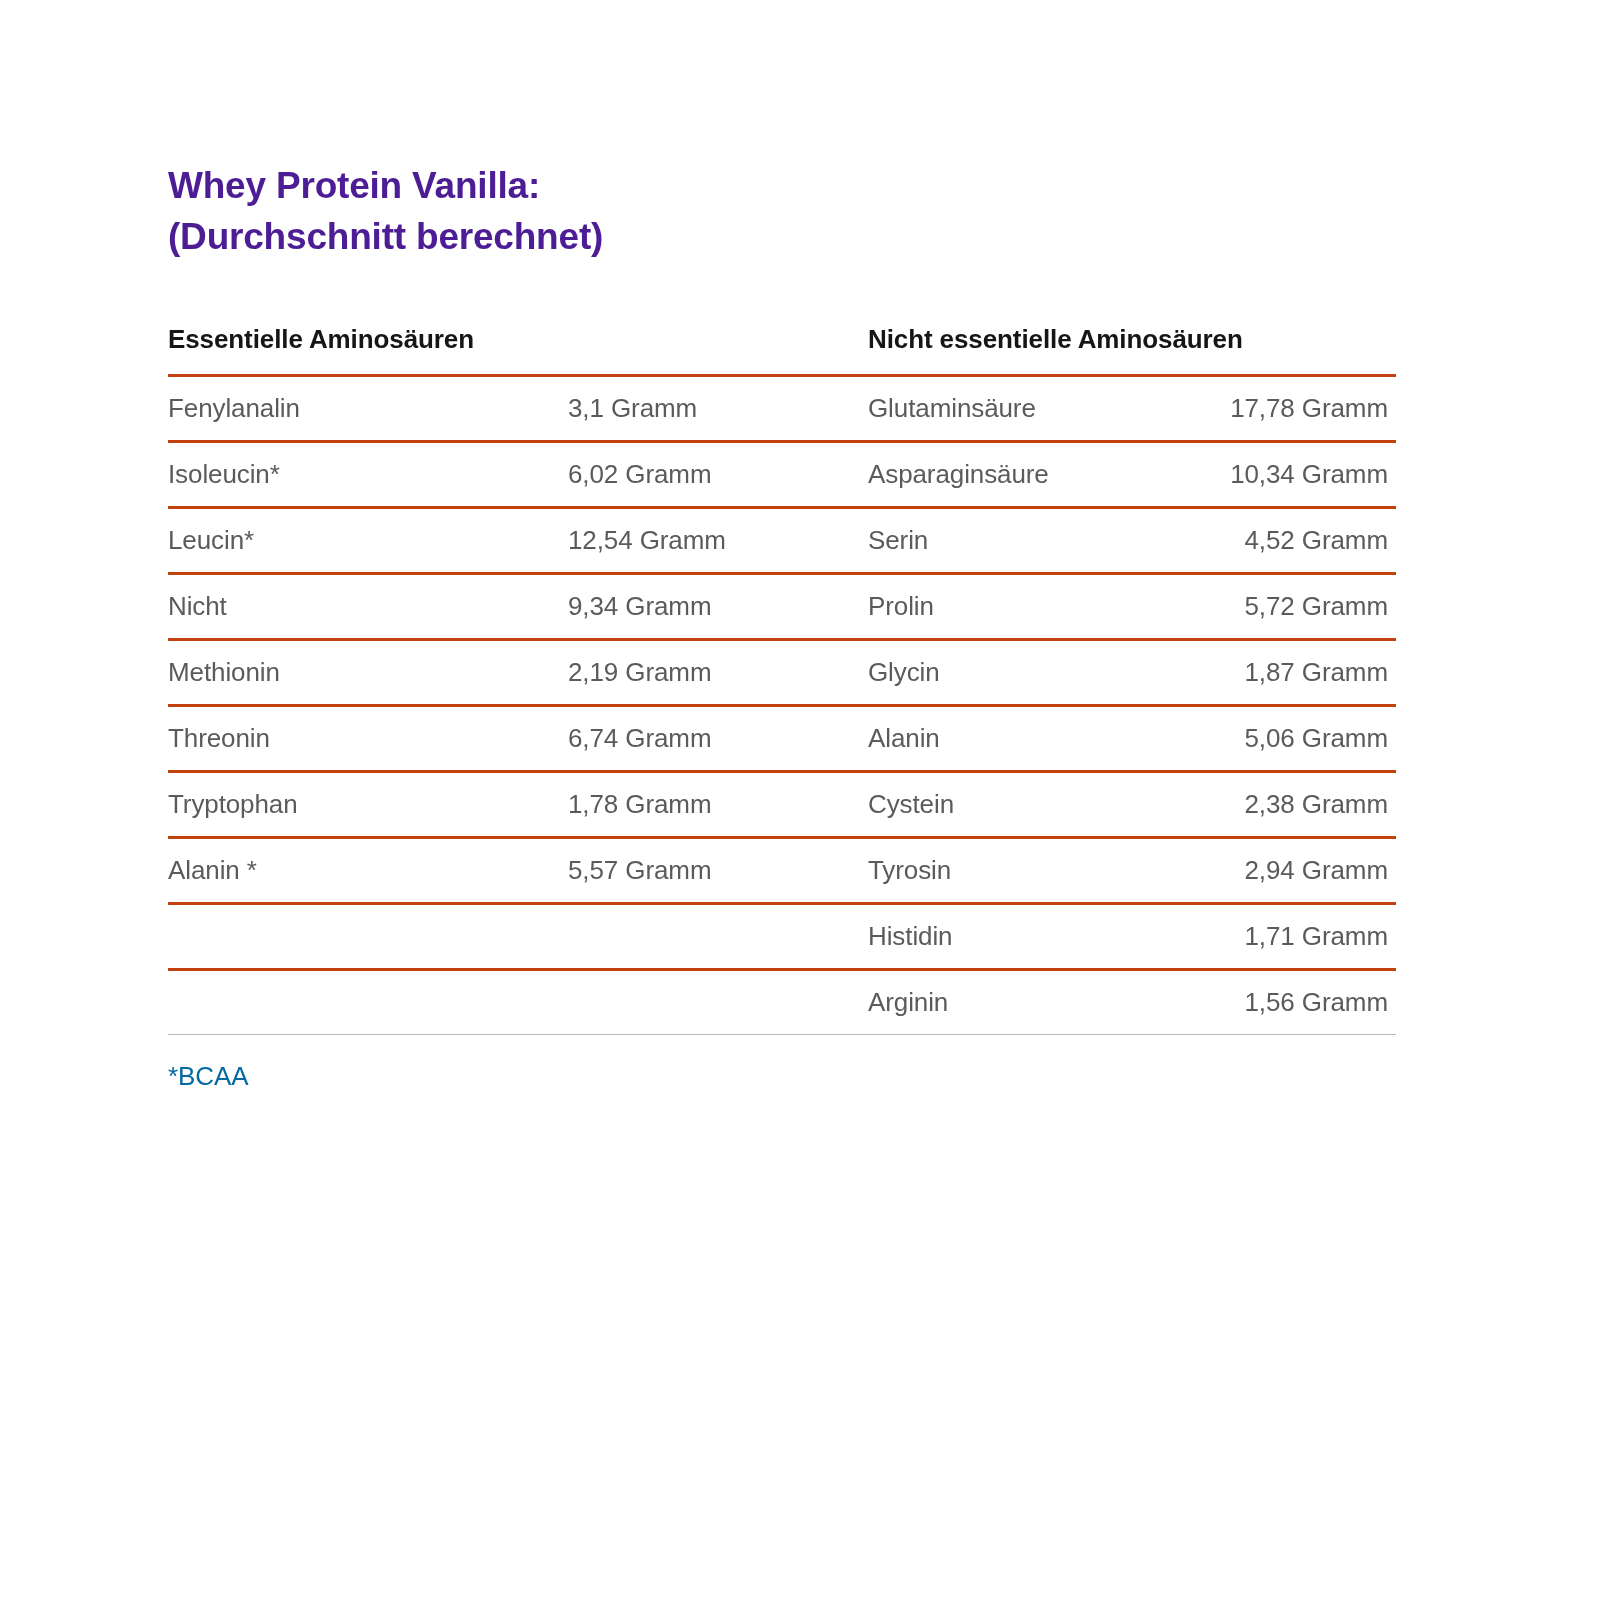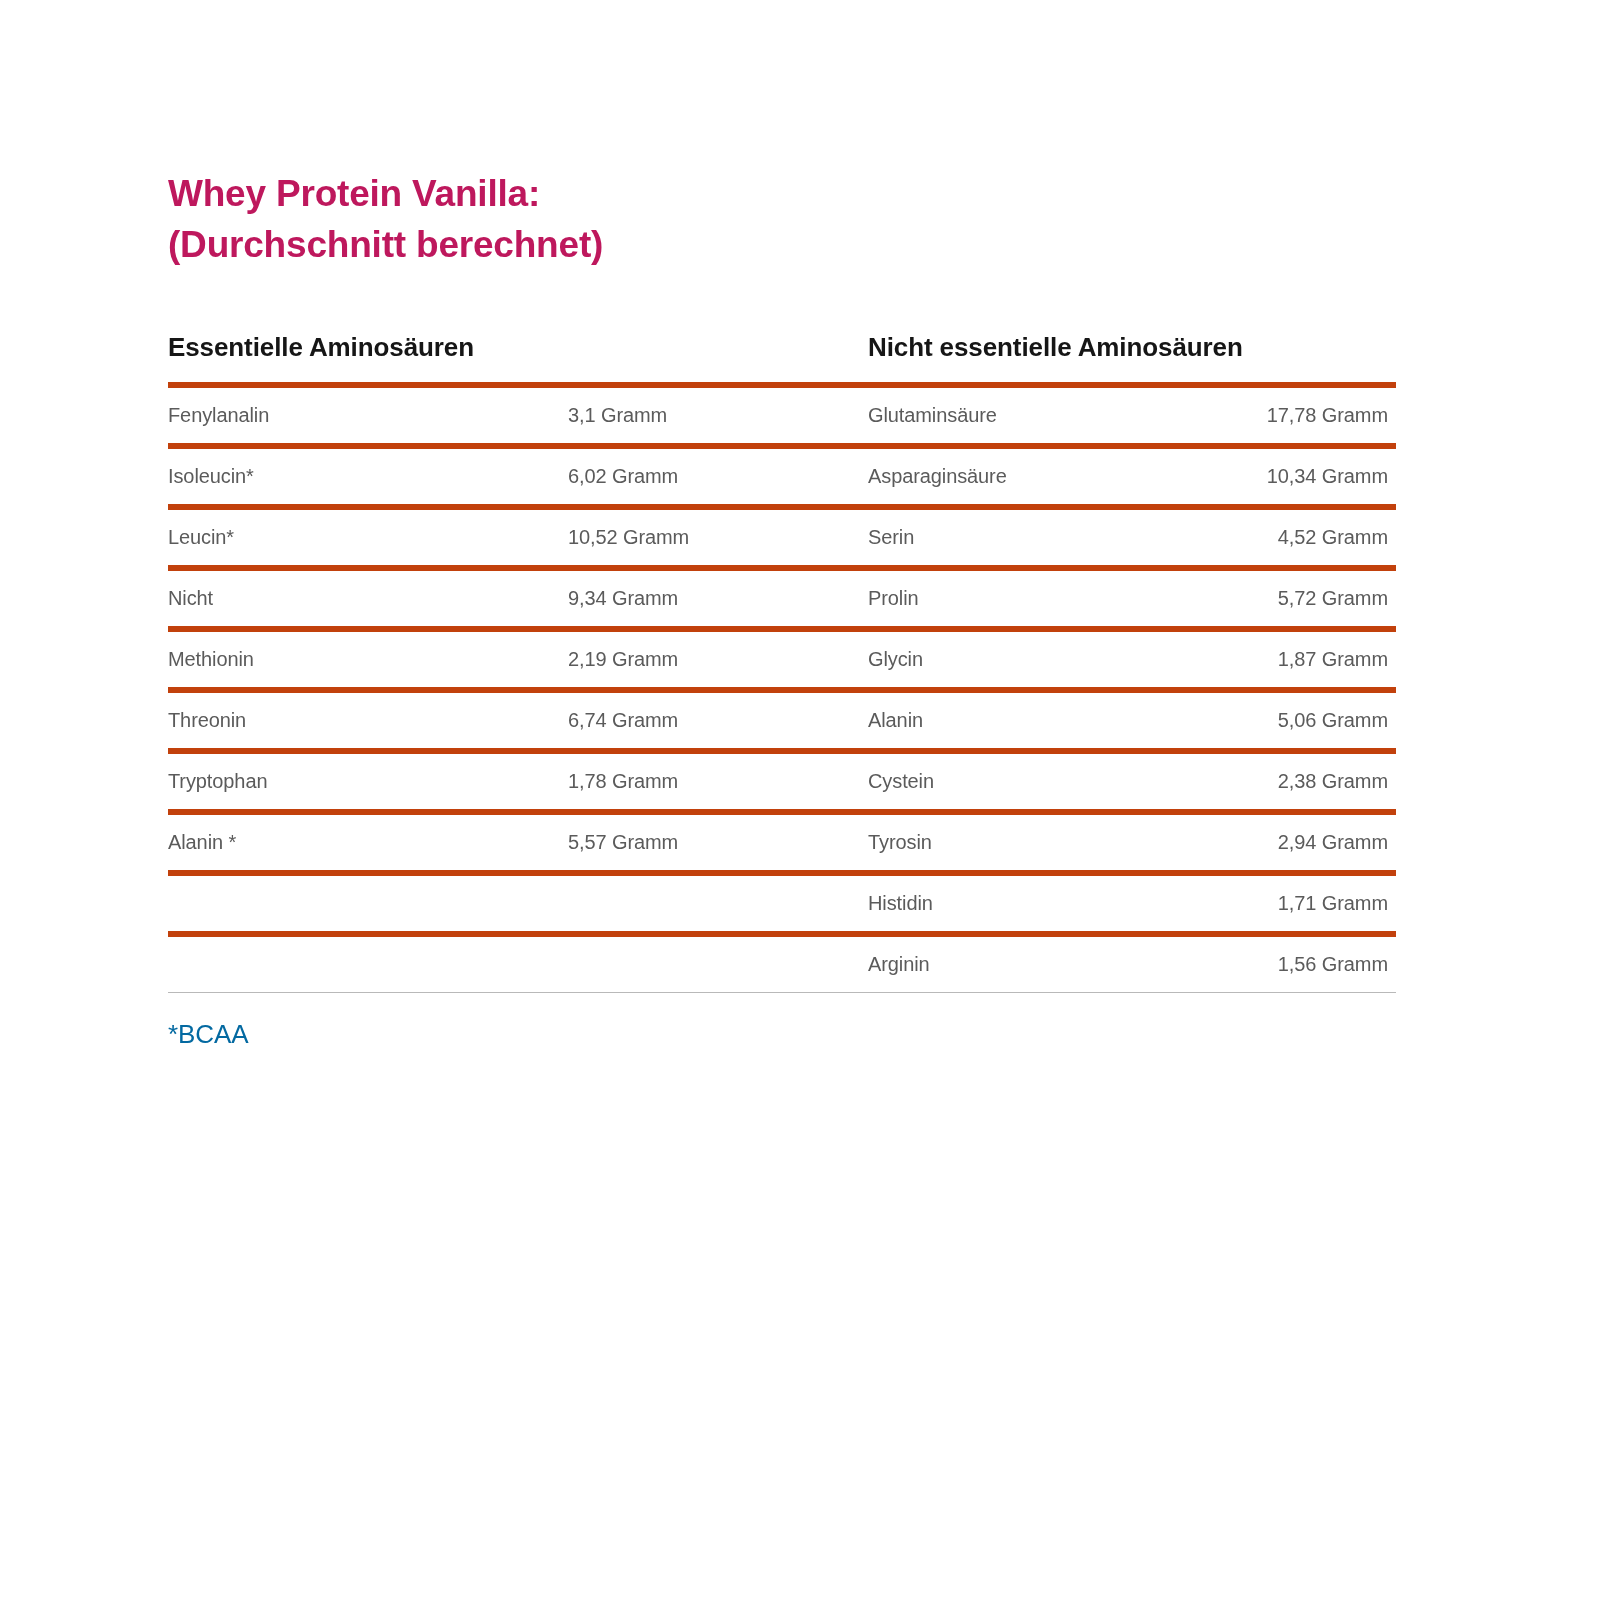--- a/index.html
+++ b/index.html
@@ -19,22 +19,22 @@
     width: 1600px;
     height: 1600px;
     box-sizing: border-box;
     padding: 160px 170px 0 168px;
   }
   .title {
     font-size: 37px;
     font-weight: bold;
     line-height: 1.38;
     letter-spacing: -0.2px;
-    color: #be185d;
-    margin: 8px 0 62px 0;
+    color: #4c1d95;
+    margin: 0 0 62px 0;
     max-width: 1290px;
   }
   .title .line {
     display: block;
   }
   .tables {
     display: flex;
     flex-direction: row;
     gap: 0;
   }
@@ -53,25 +53,25 @@
     color: #161616;
     padding-bottom: 19px;
     letter-spacing: -0.1px;
   }
   table.amino {
     width: 100%;
     border-collapse: collapse;
     table-layout: fixed;
   }
   table.amino td {
-    font-size: 20px;
+    font-size: 26px;
     color: #5b5b5b;
     font-weight: normal;
     padding: 16px 0 16px 0;
-    border-top: 6px solid #c2410c;
+    border-top: 3px solid #c2410c;
     vertical-align: middle;
     letter-spacing: -0.1px;
   }
   table.amino tr:last-child td {
     border-bottom: 1px solid #b9b9b9;
   }
   .col-left table.amino td.name { width: 400px; }
   .col-left table.amino td.val  { width: 300px; }
   .col-right table.amino td.name { width: 300px; }
   .col-right table.amino td.val  { width: 220px; }
@@ -106,21 +106,21 @@
           <tr>
             <td class="name">Fenylanalin</td>
             <td class="val">3,1 Gramm</td>
           </tr>
           <tr>
             <td class="name">Isoleucin*</td>
             <td class="val">6,02 Gramm</td>
           </tr>
           <tr>
             <td class="name">Leucin*</td>
-            <td class="val">10,52 Gramm</td>
+            <td class="val">12,54 Gramm</td>
           </tr>
           <tr>
             <td class="name">Nicht</td>
             <td class="val">9,34 Gramm</td>
           </tr>
           <tr>
             <td class="name">Methionin</td>
             <td class="val">2,19 Gramm</td>
           </tr>
           <tr>

